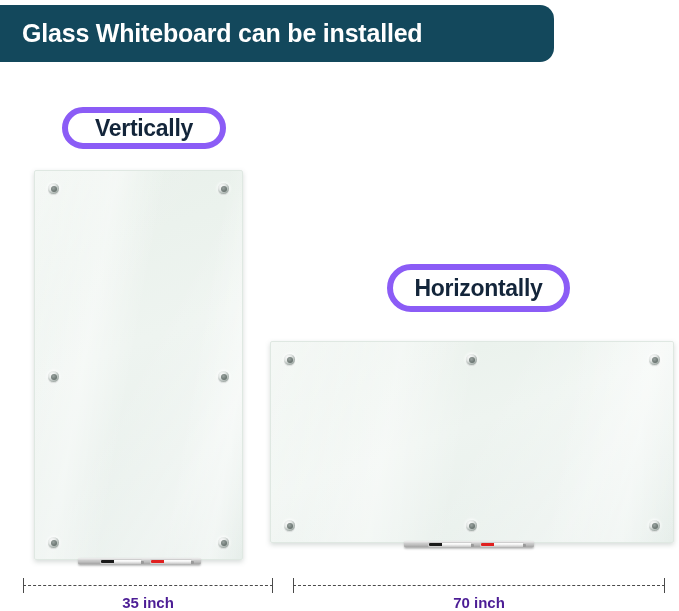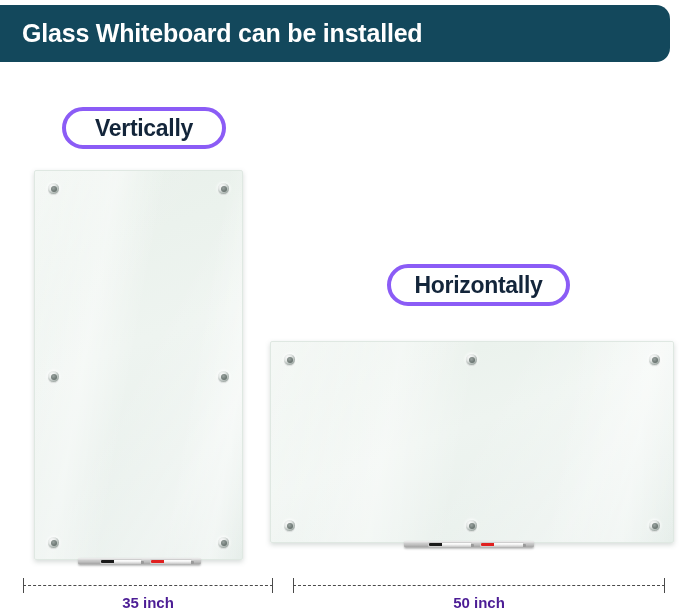--- a/index.html
+++ b/index.html
@@ -20,21 +20,21 @@
     width: 679px;
     height: 611px;
     background: #ffffff;
   }
 
   
   .banner {
     position: absolute;
     left: 0px;
     top: 5px;
-    width: 670px;
+    width: 554px;
     height: 57px;
     background: #13485c;
     border-top-right-radius: 14px;
     border-bottom-right-radius: 14px;
     display: flex;
     align-items: center;
   }
   .banner-title {
     color: #ffffff;
     font-size: 25px;
@@ -42,21 +42,21 @@
     letter-spacing: -0.2px;
     padding-left: 22px;
     white-space: nowrap;
     font-family: "Liberation Sans", sans-serif;
   }
 
   
   .pill {
     position: absolute;
     box-sizing: border-box;
-    border: 4px solid #8b5cf6;
+    border: 6px solid #8b5cf6;
     border-radius: 999px;
     background: #ffffff;
     display: flex;
     align-items: center;
     justify-content: center;
   }
   .pill-text {
     color: #13253a;
     font-size: 23px;
     font-weight: bold;
@@ -66,21 +66,21 @@
   #pill-vertical {
     left: 62px;
     top: 107px;
     width: 164px;
     height: 42px;
   }
   #pill-horizontal {
     left: 387px;
     top: 264px;
     width: 183px;
-    height: 42px;
+    height: 48px;
   }
 
   
   .board {
     position: absolute;
     background:
       linear-gradient(118deg,
         rgba(255,255,255,0.55) 0%,
         rgba(255,255,255,0.05) 26%,
         rgba(255,255,255,0.0) 50%,
@@ -285,16 +285,16 @@
     <div class="marker" style="left:76px; width:44px;">
       <div class="marker-cap" style="background:#e02020;"></div>
       <div class="marker-tip"></div>
     </div>
   </div>
 
   <div class="dim" id="dim-horizontal">
     <div class="dim-line"></div>
     <div class="dim-tick left"></div>
     <div class="dim-tick right"></div>
-    <div class="dim-label">50 inch</div>
+    <div class="dim-label">70 inch</div>
   </div>
 
 </div>
 
 </body></html>

